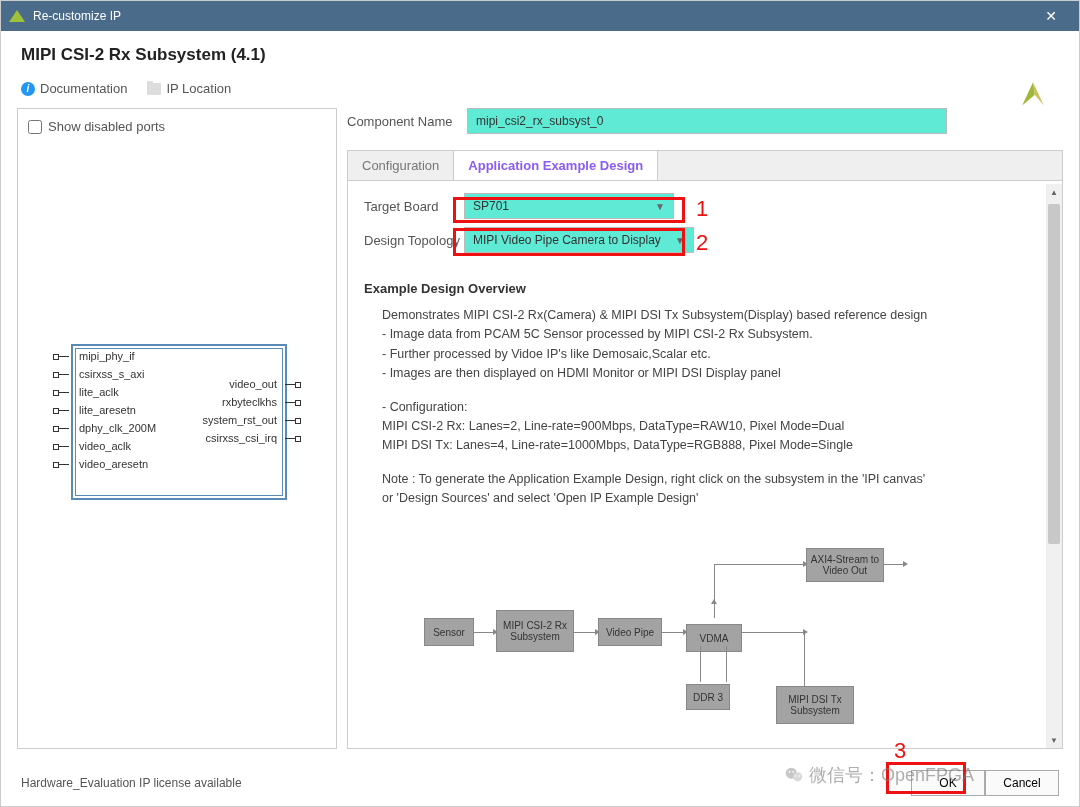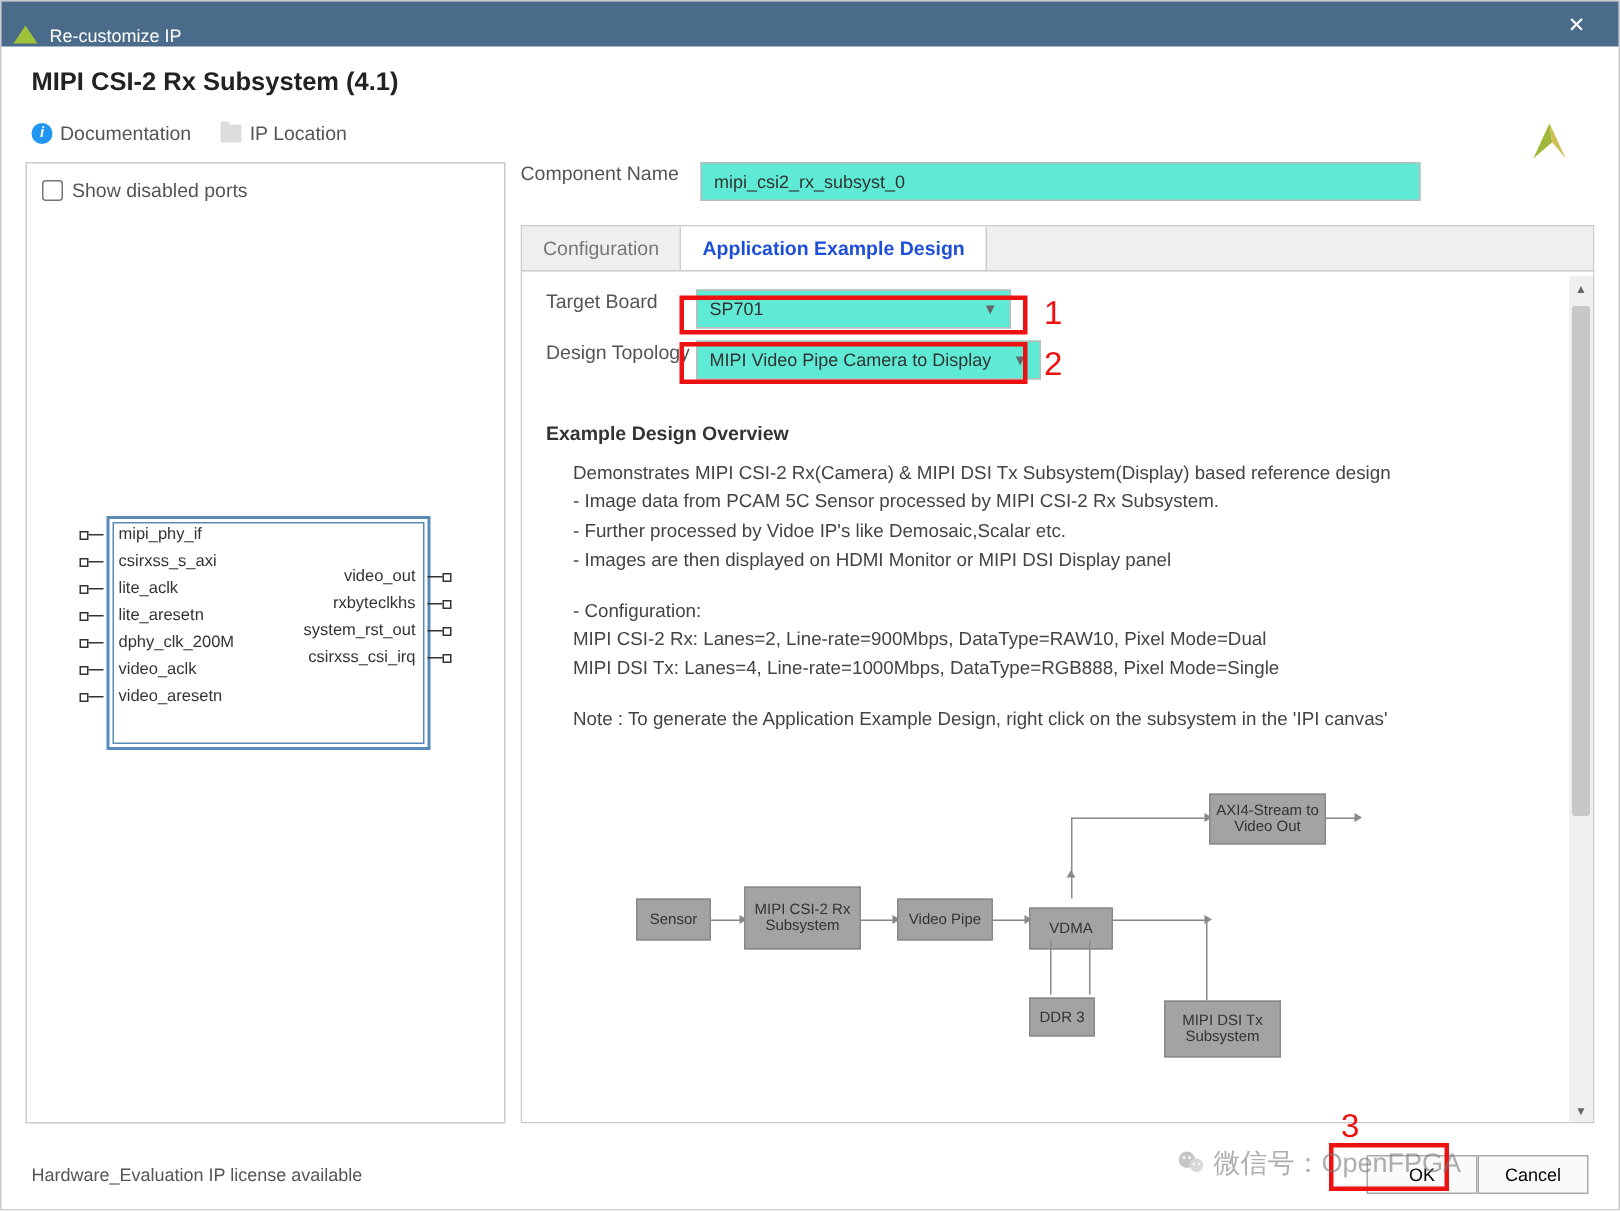--- a/index.html
+++ b/index.html
@@ -1,18 +1,18 @@
 <!DOCTYPE html>
 <html><head>
 <meta charset="utf-8">
 <style>
 *{box-sizing:border-box;margin:0;padding:0;font-family:"Segoe UI",Arial,sans-serif}
 body{width:1080px;height:807px;background:#f5f5f5;overflow:hidden}
 .window{width:1080px;height:807px;background:#fff;border:1px solid #ccc;display:flex;flex-direction:column}
-.titlebar{height:30px;background:#4a6b8a;display:flex;align-items:flex-end;color:#fff;padding:0 8px}
+.titlebar{height:30px;background:#4a6b8a;display:flex;align-items:center;color:#fff;padding:0 8px}
 .titlebar .logo{width:16px;height:16px;margin-right:8px;position:relative}
 .titlebar .logo::before{content:"";position:absolute;width:0;height:0;border-left:8px solid transparent;border-right:8px solid transparent;border-bottom:12px solid #9fc23a;top:2px}
 .titlebar .title{font-size:12px;flex:1}
 .titlebar .close{width:40px;height:100%;display:flex;align-items:center;justify-content:center;cursor:pointer;font-size:14px}
 .header{padding:14px 20px 10px}
 .header h2{font-size:17px;font-weight:700;color:#222}
 .biglogo{position:absolute;right:28px;top:44px;width:36px;height:36px}
 .biglogo svg{width:100%;height:100%}
 .toolbar{padding:6px 20px 12px;display:flex;gap:20px;font-size:13px;color:#555}
 .toolbar .item{display:flex;align-items:center;gap:5px;cursor:pointer}
@@ -29,30 +29,30 @@
 .port{position:absolute;font-size:11px;color:#333;white-space:nowrap}
 .pl{left:32px}
 .pr{right:0;text-align:right}
 .pin{position:absolute;width:10px;height:1px;background:#333}
 .pin::before{content:"";position:absolute;width:4px;height:4px;border:1px solid #333;top:-2px}
 .pin.l{left:12px}
 .pin.l::before{left:-6px}
 .pin.r{right:12px}
 .pin.r::before{right:-6px}
 .right-panel{flex:1;display:flex;flex-direction:column;overflow:hidden}
-.form-row{display:flex;align-items:flex-start;margin-bottom:8px;font-size:13px;color:#555}
+.form-row{display:flex;align-items:center;margin-bottom:8px;font-size:13px;color:#555}
 .form-row label{width:120px}
 .form-row input,.form-row .select{flex:0 0 210px;height:26px;border:1px solid #bbb;padding:0 8px;font-size:12px;color:#333;background:#5eead4}
 .form-row input{flex:0 0 480px}
 .select{display:flex;align-items:center;justify-content:space-between;cursor:pointer}
 .chev{font-size:10px;color:#666}
 .tab-area{border:1px solid #ccc;margin-top:8px;flex:1;display:flex;overflow:hidden;position:relative}
 .tabs{display:flex;border-bottom:1px solid #ccc;background:#efefef;font-size:13px;position:absolute;top:0;left:0;right:0}
 .tab{padding:7px 14px;color:#777;cursor:pointer}
-.tab.active{background:#fff;color:#1d4ed8;font-weight:700;border-left:1px solid #ccc;border-right:1px solid #ccc}
+.tab.active{background:#fff;color:#8b5cf6;font-weight:700;border-left:1px solid #ccc;border-right:1px solid #ccc}
 .tab-content{padding:42px 16px 12px 16px;overflow-y:auto;flex:1;font-size:13px;color:#444;position:relative}
 .scroll-track{position:absolute;right:0;top:33px;bottom:0;width:16px;background:#f0f0f0}
 .scroll-up,.scroll-down{height:16px;display:flex;align-items:center;justify-content:center;font-size:8px;color:#666;cursor:pointer}
 .scroll-thumb{position:absolute;left:2px;right:2px;top:20px;height:340px;background:#c8c8c8;border-radius:2px;cursor:pointer}
 .section-h{font-weight:700;margin:28px 0 10px;color:#333}
 .para{margin-left:18px;line-height:1.55;font-size:12.5px;color:#444}
 .diagram{margin-top:40px;position:relative;height:200px}
 .dbox{position:absolute;border:1px solid #888;font-size:10px;display:flex;align-items:center;justify-content:center;text-align:center;padding:2px;background:#a3a3a3;color:#333}
 .dline{position:absolute;background:#888}
 .arrow-r::after{content:"";position:absolute;right:-4px;top:-3px;width:0;height:0;border-top:3.5px solid transparent;border-bottom:3.5px solid transparent;border-left:5px solid #888}
@@ -159,20 +159,21 @@
 
           <div class="section-h">Example Design Overview</div>
           <div class="para">Demonstrates MIPI CSI-2 Rx(Camera) &amp; MIPI DSI Tx Subsystem(Display) based reference design</div>
           <div class="para">- Image data from PCAM 5C Sensor processed by MIPI CSI-2 Rx Subsystem.</div>
           <div class="para">- Further processed by Vidoe IP's like Demosaic,Scalar etc.</div>
           <div class="para">- Images are then displayed on HDMI Monitor or MIPI DSI Display panel</div>
           <div class="para" style="margin-top:14px">- Configuration:</div>
           <div class="para">MIPI CSI-2 Rx: Lanes=2, Line-rate=900Mbps, DataType=RAW10, Pixel Mode=Dual</div>
           <div class="para">MIPI DSI Tx: Lanes=4, Line-rate=1000Mbps, DataType=RGB888, Pixel Mode=Single</div>
           <div class="para" style="margin-top:14px">Note : To generate the Application Example Design, right click on the subsystem in the 'IPI canvas'</div>
+          <div class="para">or 'Design Sources' and select 'Open IP Example Design'</div>
 
           <div class="diagram">
             <div class="dbox" style="left:60px;top:70px;width:50px;height:28px">Sensor</div>
             <div class="dline arrow-r" style="left:110px;top:84px;width:20px;height:1px"></div>
             <div class="dbox" style="left:132px;top:62px;width:78px;height:42px">MIPI CSI-2 Rx Subsystem</div>
             <div class="dline arrow-r" style="left:210px;top:84px;width:22px;height:1px"></div>
             <div class="dbox" style="left:234px;top:70px;width:64px;height:28px">Video Pipe</div>
             <div class="dline arrow-r" style="left:298px;top:84px;width:22px;height:1px"></div>
             <div class="dbox" style="left:322px;top:76px;width:56px;height:28px">VDMA</div>
             <div class="dline" style="left:350px;top:55px;width:1px;height:15px"></div>

